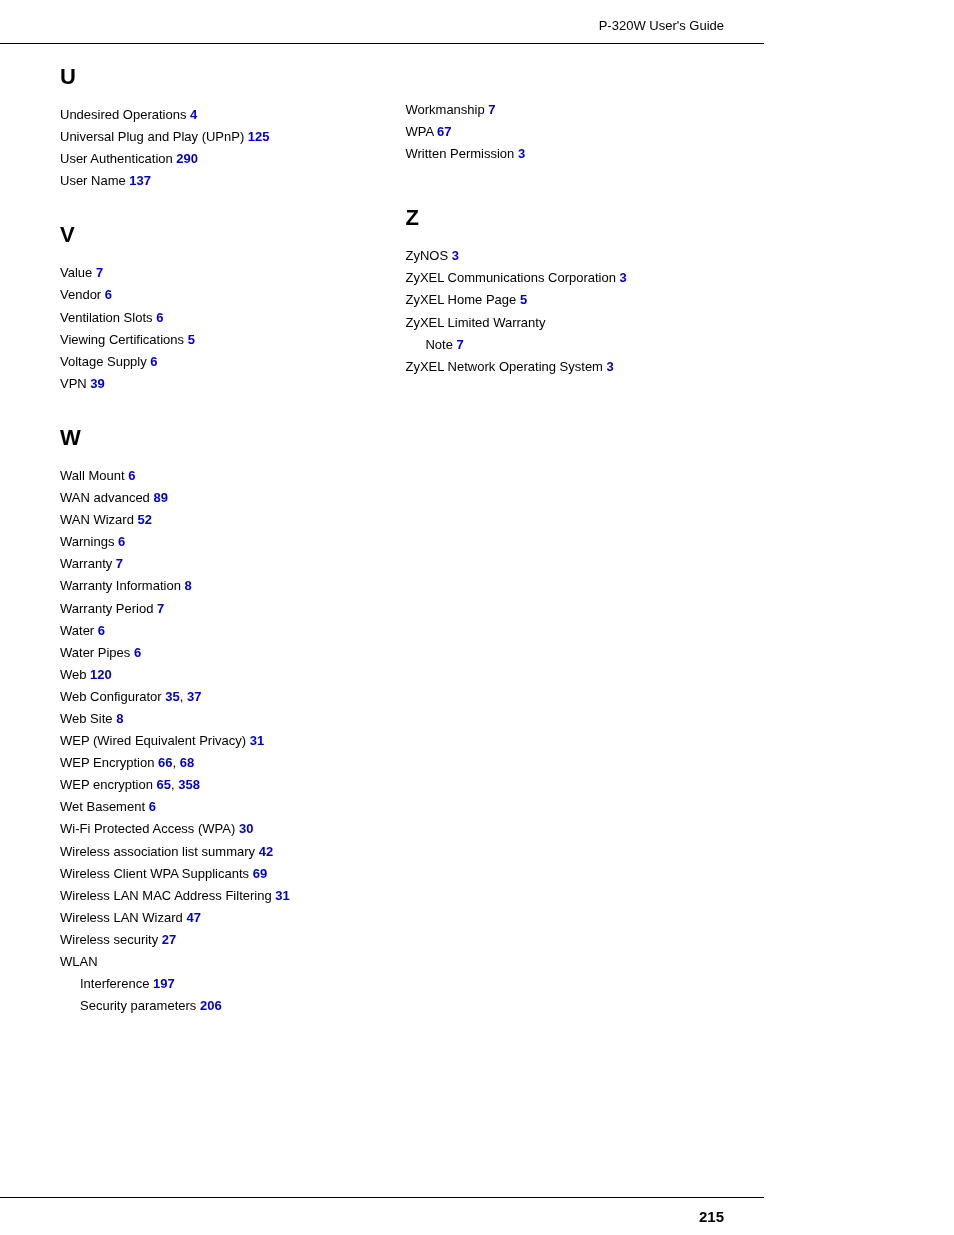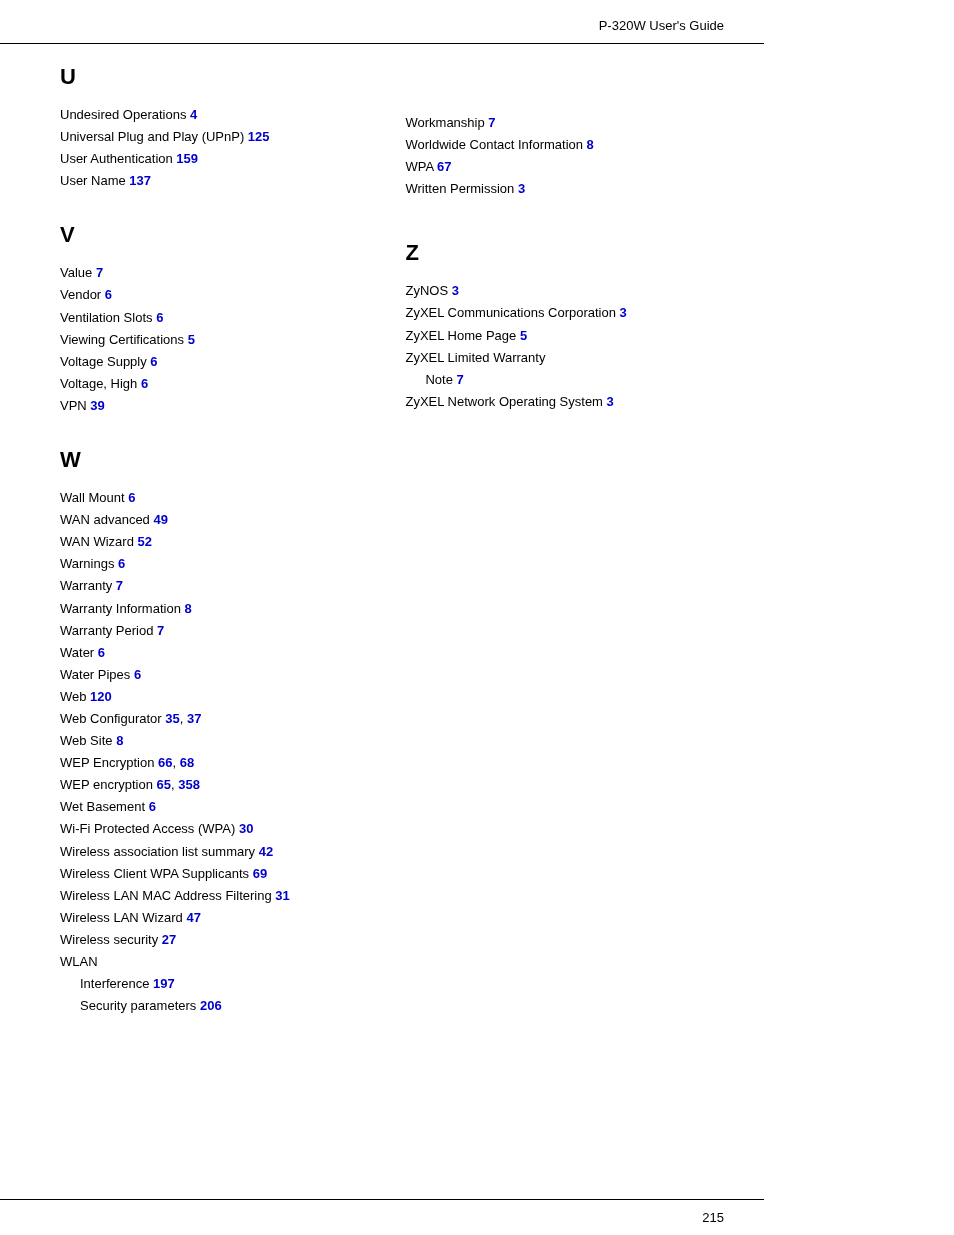--- a/index.html
+++ b/index.html
@@ -65,91 +65,91 @@
       position: absolute;
       bottom: 0;
       left: 0;
       right: 0;
       border-top: 1.5px solid #000;
       padding: 10px 40px;
       display: flex;
       justify-content: flex-end;
     }
     .footer-page {
-      font-size: 13px;
+      font-size: 15px;
+      font-weight: bold;
     }
   </style>
 </head>
 <body>
 
 <div class="page-container">
 
   <div class="header">
     <span class="header-title">P-320W User's Guide</span>
   </div>
 
   <div class="content">
 
     <div class="left-col">
 
       <div class="section">
         <div class="section-letter">U</div>
         <div class="index-entry">Undesired Operations <span class="num">4</span></div>
         <div class="index-entry">Universal Plug and Play (UPnP) <span class="num">125</span></div>
-        <div class="index-entry">User Authentication <span class="num">159</span></div>
+        <div class="index-entry">User Authentication <span class="num">290</span></div>
         <div class="index-entry">User Name <span class="num">137</span></div>
       </div>
 
       <div class="section">
         <div class="section-letter">V</div>
         <div class="index-entry">Value <span class="num">7</span></div>
         <div class="index-entry">Vendor <span class="num">6</span></div>
         <div class="index-entry">Ventilation Slots <span class="num">6</span></div>
         <div class="index-entry">Viewing Certifications <span class="num">5</span></div>
         <div class="index-entry">Voltage Supply <span class="num">6</span></div>
-        <div class="index-entry">Voltage, High <span class="num">6</span></div>
         <div class="index-entry">VPN <span class="num">39</span></div>
       </div>
 
       <div class="section">
         <div class="section-letter">W</div>
         <div class="index-entry">Wall Mount <span class="num">6</span></div>
-        <div class="index-entry">WAN advanced <span class="num">49</span></div>
+        <div class="index-entry">WAN advanced <span class="num">89</span></div>
         <div class="index-entry">WAN Wizard <span class="num">52</span></div>
         <div class="index-entry">Warnings <span class="num">6</span></div>
         <div class="index-entry">Warranty <span class="num">7</span></div>
         <div class="index-entry">Warranty Information <span class="num">8</span></div>
         <div class="index-entry">Warranty Period <span class="num">7</span></div>
         <div class="index-entry">Water <span class="num">6</span></div>
         <div class="index-entry">Water Pipes <span class="num">6</span></div>
         <div class="index-entry">Web <span class="num">120</span></div>
         <div class="index-entry">Web Configurator <span class="num">35</span>, <span class="num">37</span></div>
         <div class="index-entry">Web Site <span class="num">8</span></div>
+        <div class="index-entry">WEP (Wired Equivalent Privacy) <span class="num">31</span></div>
         <div class="index-entry">WEP Encryption <span class="num">66</span>, <span class="num">68</span></div>
         <div class="index-entry">WEP encryption <span class="num">65</span>, <span class="num">358</span></div>
         <div class="index-entry">Wet Basement <span class="num">6</span></div>
         <div class="index-entry">Wi-Fi Protected Access (WPA) <span class="num">30</span></div>
         <div class="index-entry">Wireless association list summary <span class="num">42</span></div>
         <div class="index-entry">Wireless Client WPA Supplicants <span class="num">69</span></div>
         <div class="index-entry">Wireless LAN MAC Address Filtering <span class="num">31</span></div>
         <div class="index-entry">Wireless LAN Wizard <span class="num">47</span></div>
         <div class="index-entry">Wireless security <span class="num">27</span></div>
         <div class="index-entry">WLAN</div>
         <div class="index-entry indented">Interference <span class="num">197</span></div>
         <div class="index-entry indented">Security parameters <span class="num">206</span></div>
       </div>
 
     </div>
 
     <div class="right-col">
 
       <div class="section">
-        <div style="margin-top: 48px;">
+        <div style="margin-top: 35px;">
           <div class="index-entry">Workmanship <span class="num">7</span></div>
-          <div class="index-entry">Worldwide Contact Information <span class="num">8</span></div>
           <div class="index-entry">WPA <span class="num">67</span></div>
           <div class="index-entry">Written Permission <span class="num">3</span></div>
         </div>
       </div>
 
       <div class="section" style="margin-top: 40px;">
         <div class="section-letter">Z</div>
         <div class="index-entry">ZyNOS <span class="num">3</span></div>
         <div class="index-entry">ZyXEL Communications Corporation <span class="num">3</span></div>
         <div class="index-entry">ZyXEL Home Page <span class="num">5</span></div>

